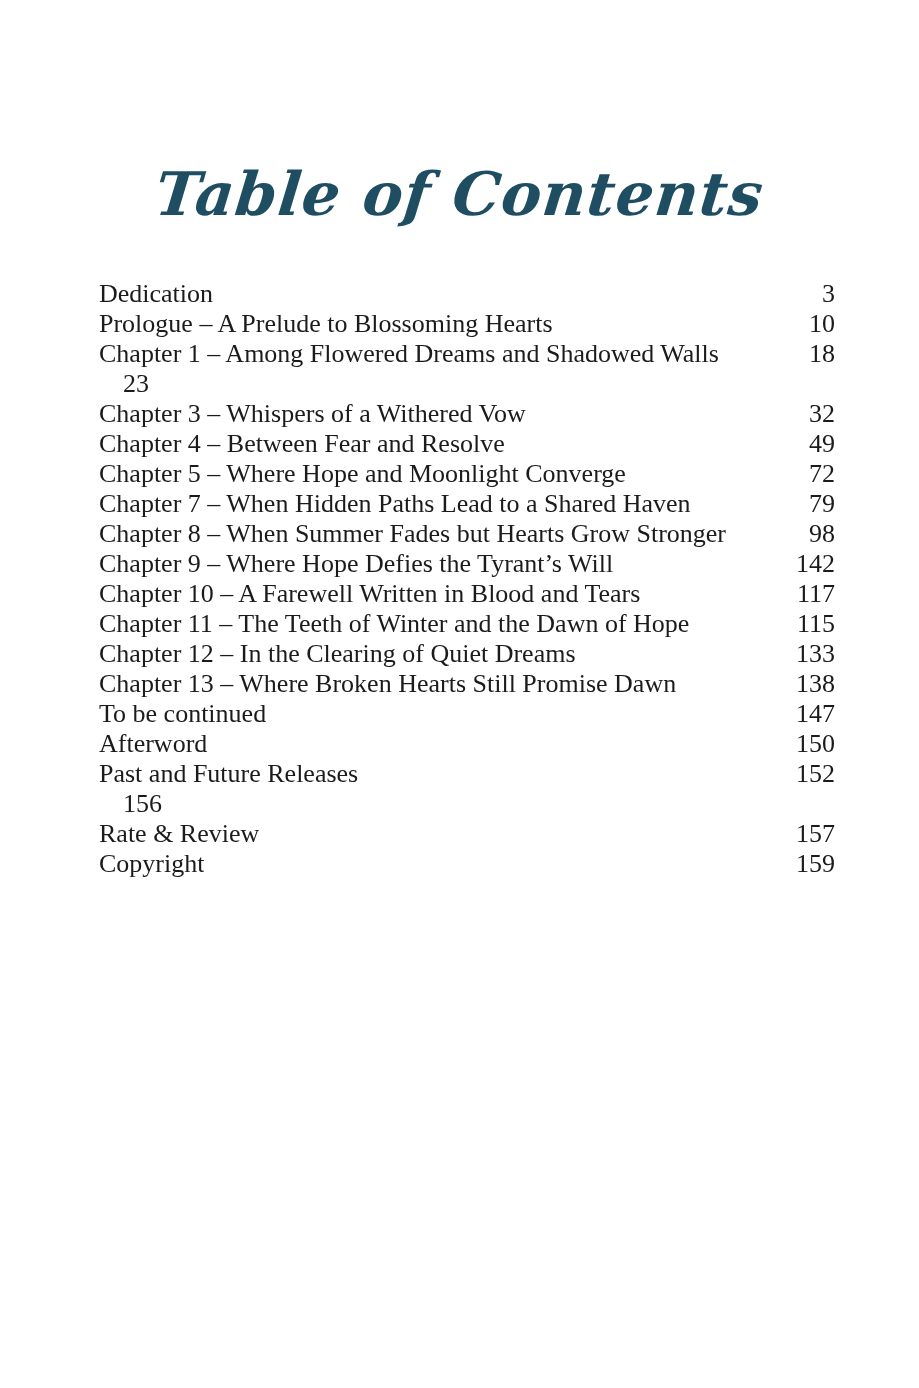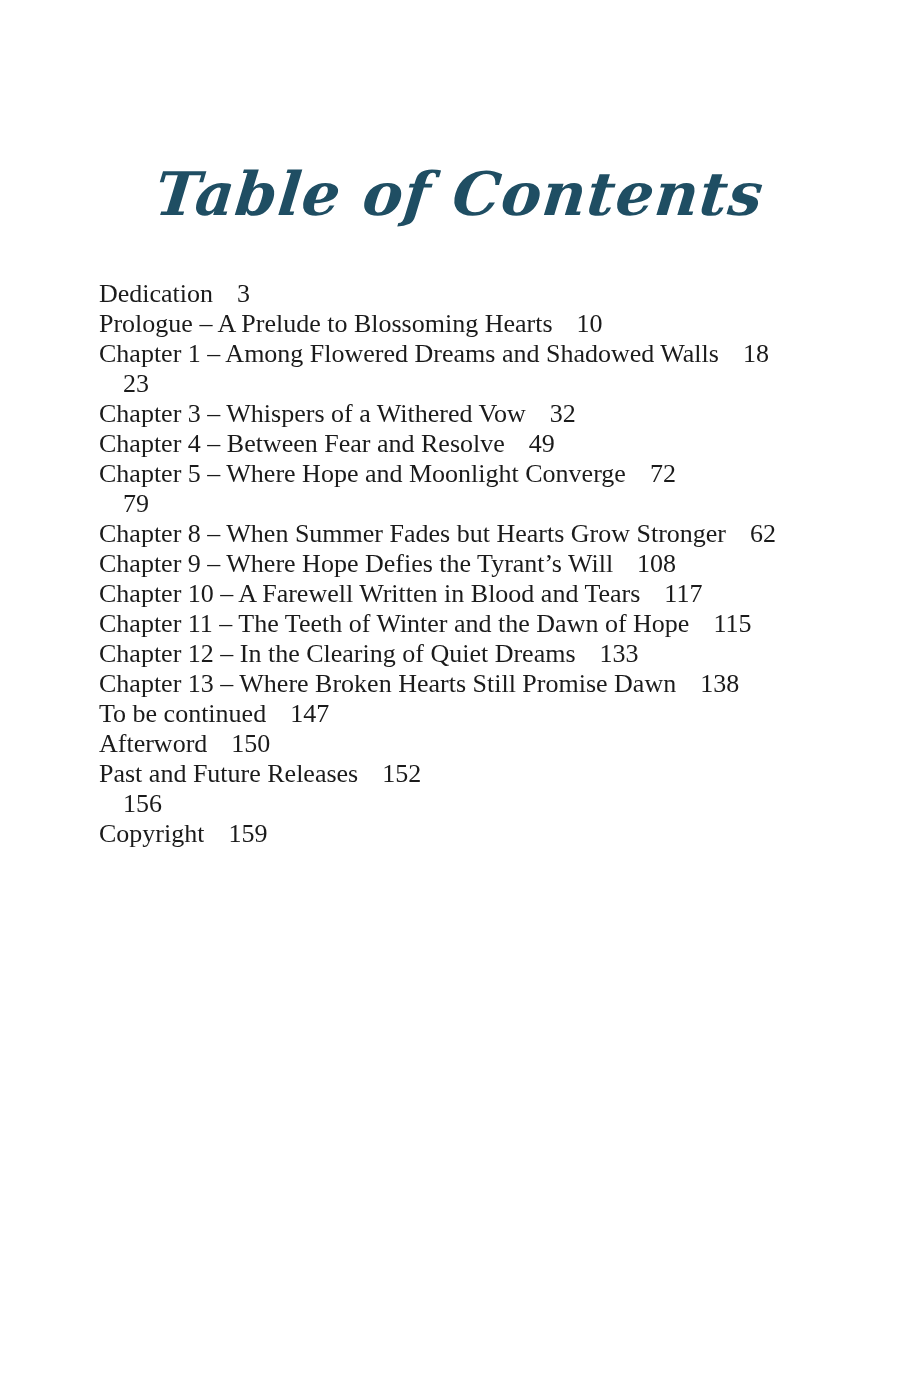--- a/index.html
+++ b/index.html
@@ -29,20 +29,21 @@
     color: #1f4e63;
     transform: skewX(-6deg);
   }
   .toc {
     margin-top: 50px;
     padding-left: 99px;
     padding-right: 84px;
   }
   .toc-row {
     display: flex;
+    justify-content: space-between;
     align-items: baseline;
     height: 30px;
     font-size: 26px;
     line-height: 30px;
     color: #1b1b1b;
     cursor: pointer;
   }
   .toc-label {
     white-space: nowrap;
     overflow: hidden;
@@ -79,29 +80,30 @@
       </div>
       <div class="toc-row">
         <span class="toc-label">Chapter 4 – Between Fear and Resolve</span>
         <span class="toc-page">49</span>
       </div>
       <div class="toc-row">
         <span class="toc-label">Chapter 5 – Where Hope and Moonlight Converge</span>
         <span class="toc-page">72</span>
       </div>
       <div class="toc-row">
+        <span class="toc-label">Chapter 7 – When Hidden Paths Lead to a Shared Haven</span>
         <span class="toc-page">79</span>
       </div>
       <div class="toc-row">
         <span class="toc-label">Chapter 8 – When Summer Fades but Hearts Grow Stronger</span>
-        <span class="toc-page">62</span>
+        <span class="toc-page">98</span>
       </div>
       <div class="toc-row">
         <span class="toc-label">Chapter 9 – Where Hope Defies the Tyrant’s Will</span>
-        <span class="toc-page">108</span>
+        <span class="toc-page">142</span>
       </div>
       <div class="toc-row">
         <span class="toc-label">Chapter 10 – A Farewell Written in Blood and Tears</span>
         <span class="toc-page">117</span>
       </div>
       <div class="toc-row">
         <span class="toc-label">Chapter 11 – The Teeth of Winter and the Dawn of Hope</span>
         <span class="toc-page">115</span>
       </div>
       <div class="toc-row">
@@ -121,17 +123,21 @@
         <span class="toc-page">150</span>
       </div>
       <div class="toc-row">
         <span class="toc-label">Past and Future Releases</span>
         <span class="toc-page">152</span>
       </div>
       <div class="toc-row">
         <span class="toc-page">156</span>
       </div>
       <div class="toc-row">
+        <span class="toc-label">Rate &amp; Review</span>
+        <span class="toc-page">157</span>
+      </div>
+      <div class="toc-row">
         <span class="toc-label">Copyright</span>
         <span class="toc-page">159</span>
       </div>
     </nav>
 </main>
 
 </body></html>

